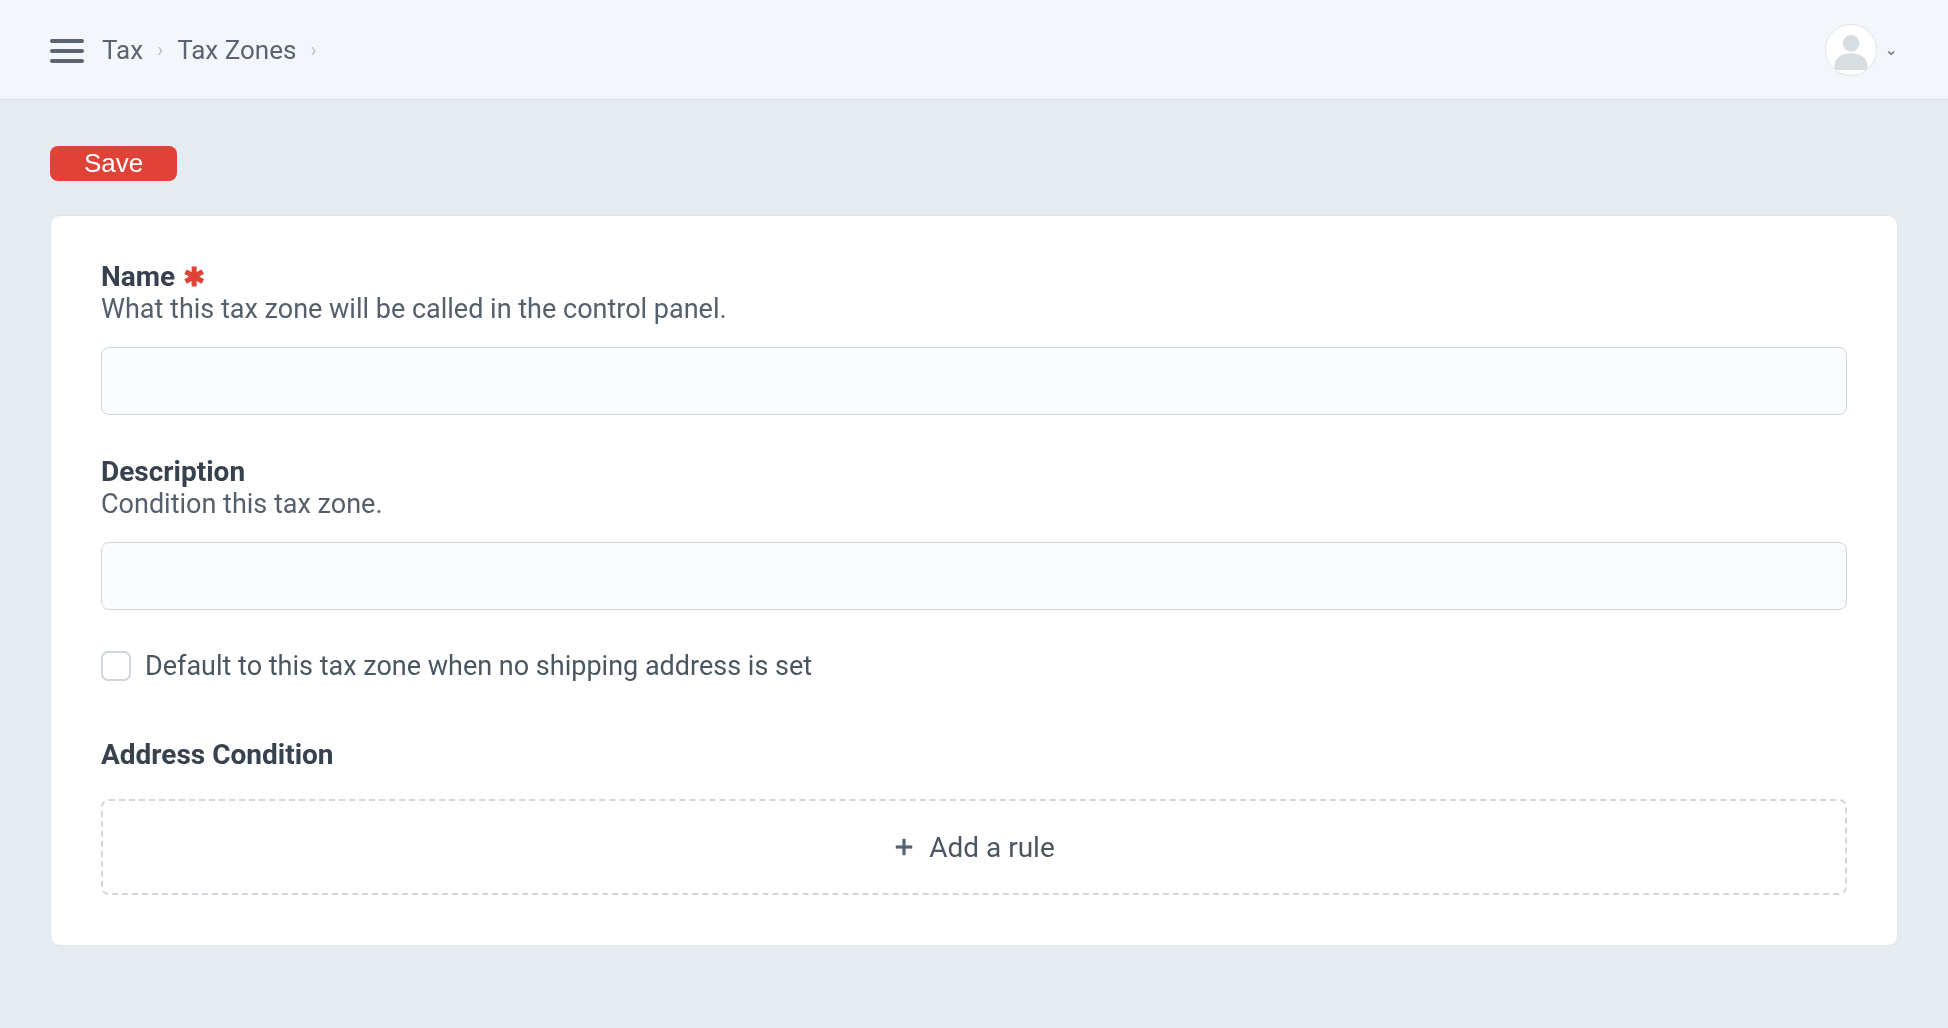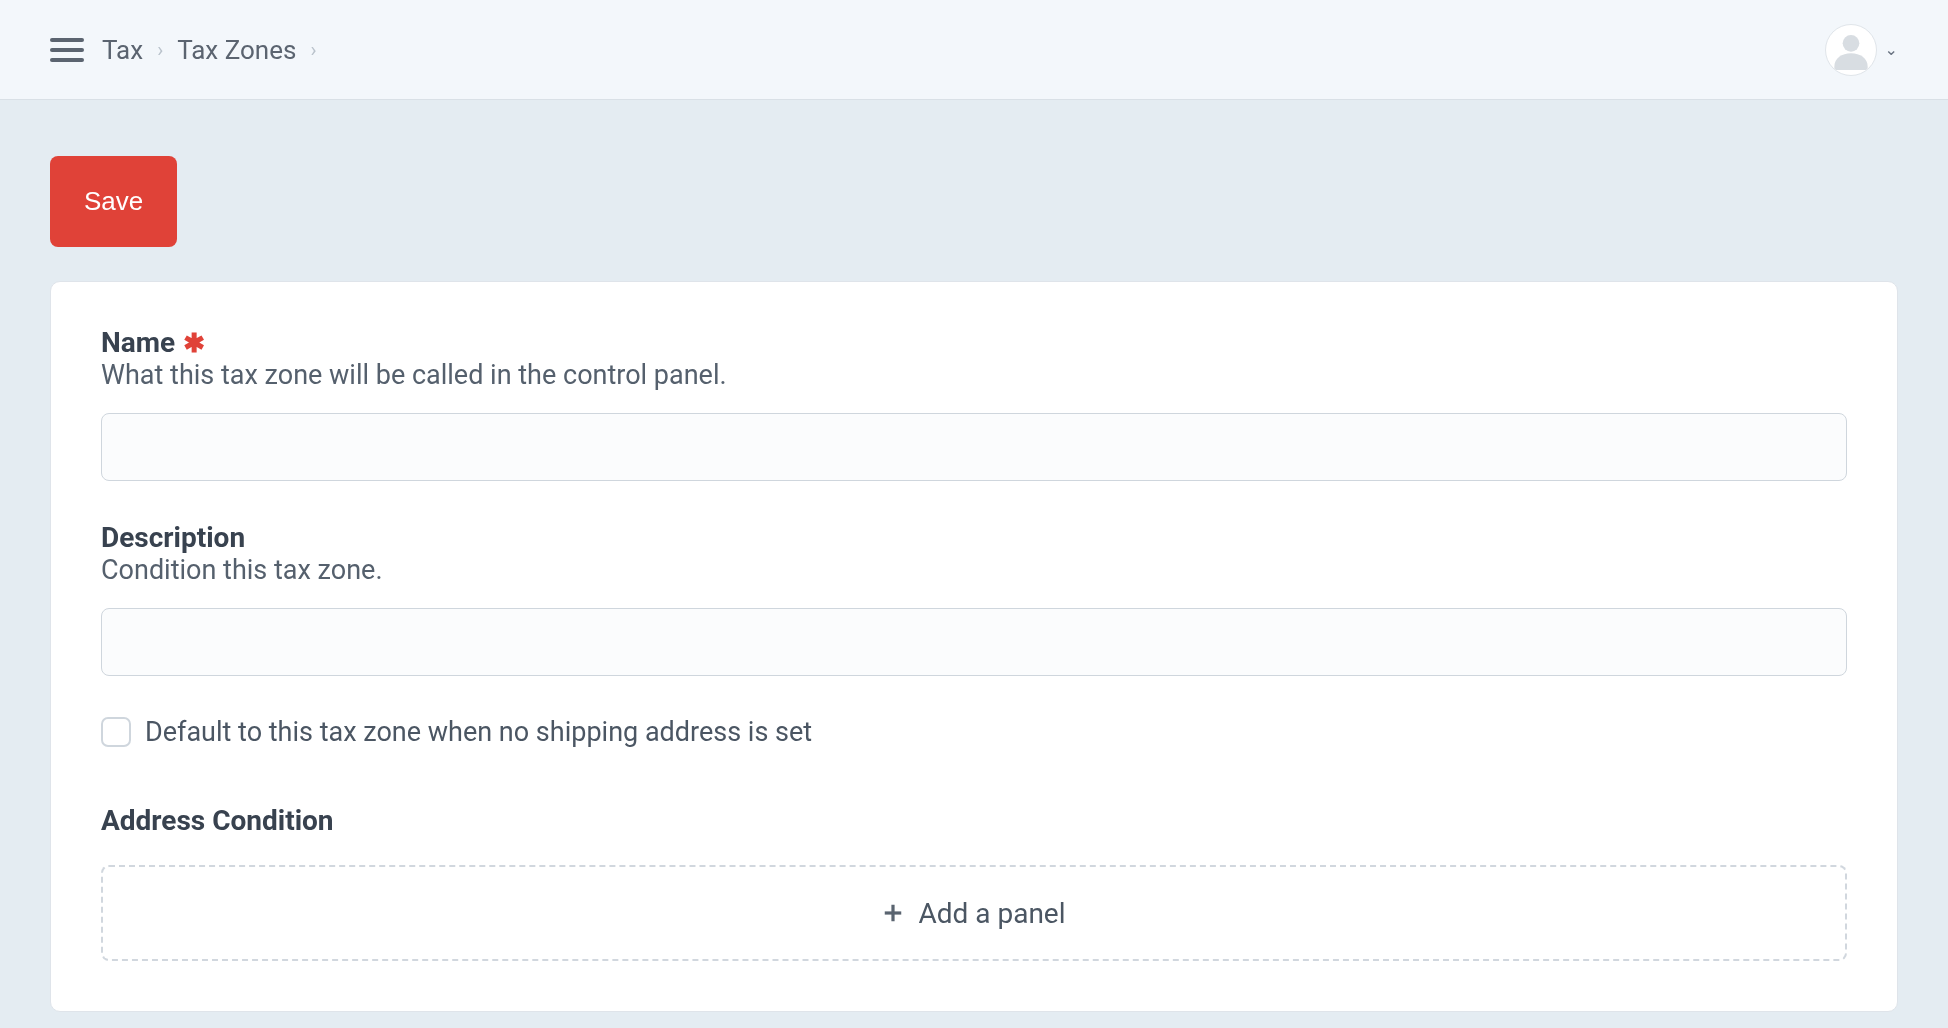--- a/index.html
+++ b/index.html
@@ -17,21 +17,21 @@
     height: 100px;
     background: #f3f7fb;
     border-bottom: 1px solid #d9e0e6;
     display: flex;
     align-items: center;
     padding: 0 50px;
     justify-content: space-between;
   }
   .topbar-left {
     display: flex;
-    align-items: center;
+    align-items: flex-end;
     gap: 18px;
   }
   .hamburger {
     display: inline-flex;
     flex-direction: column;
     justify-content: center;
     gap: 6px;
     width: 34px;
     height: 28px;
     cursor: pointer;
@@ -92,24 +92,23 @@
     font-size: 38px;
     font-weight: 700;
     color: #394453;
   }
   .save-btn {
     background: #e04238;
     color: #fff;
     border: none;
     font-size: 26px;
     font-weight: 500;
-    padding: 30px 34px;
+    padding: 2px 34px;
     border-radius: 8px;
     cursor: pointer;
-    margin-top: 10px;
   }
 
   
   .card {
     margin: 0 50px;
     background: #ffffff;
     border: 1px solid #dfe4ea;
     border-radius: 10px;
     padding: 44px 50px 50px 50px;
   }
@@ -249,17 +248,17 @@
 
   <div>
     <div class="section-label">Address Condition</div>
     <div class="add-rule">
       <span class="plus-icon">
         <svg viewBox="0 0 24 24" fill="none">
             <line x1="12" y1="3" x2="12" y2="21"></line>
             <line x1="3" y1="12" x2="21" y2="12"></line>
           </svg>
       </span>
-      <span>Add a panel</span>
+      <span>Add a rule</span>
     </div>
   </div>
 
 </div>
 
 </body></html>

